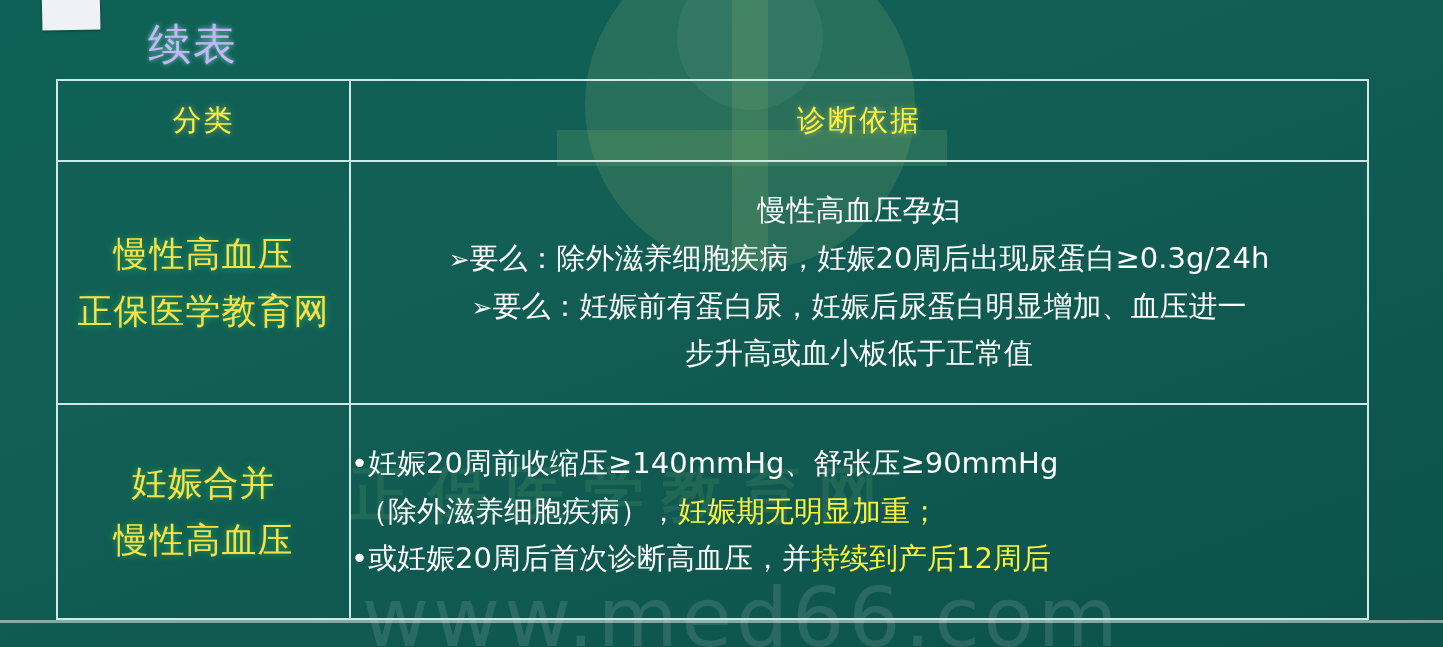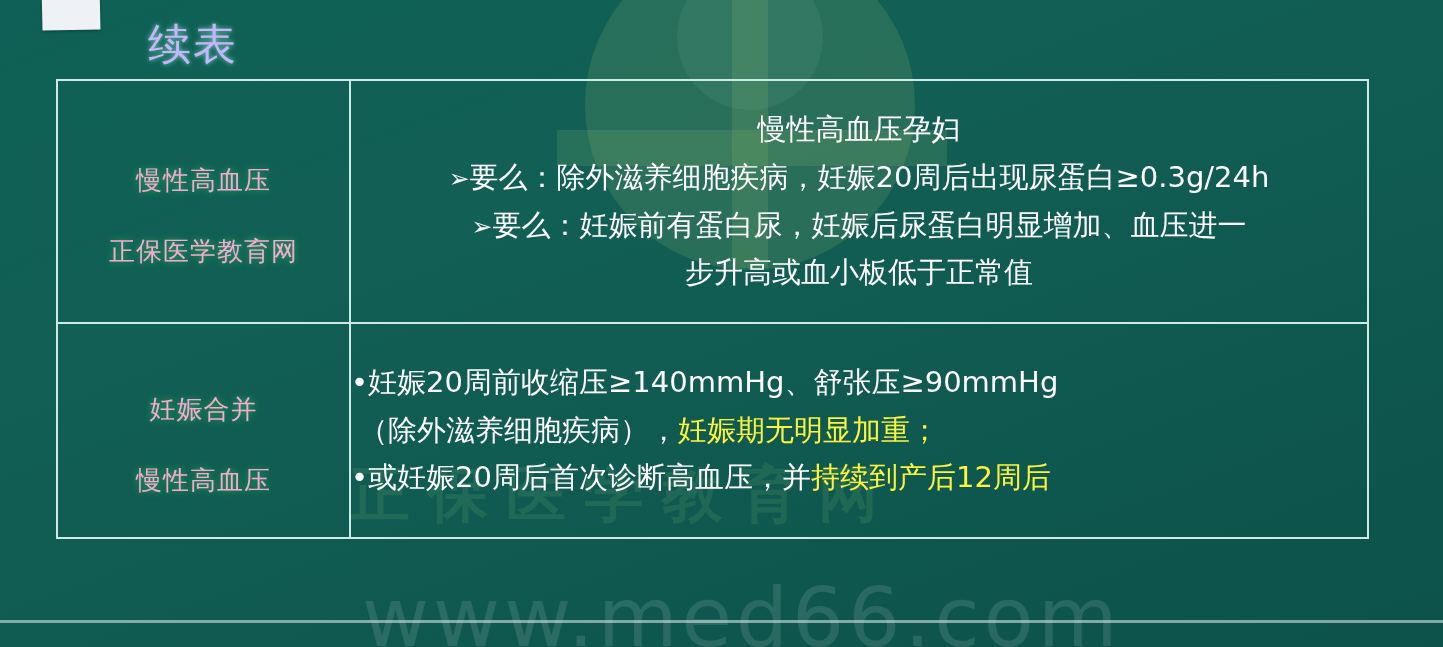--- a/index.html
+++ b/index.html
@@ -126,26 +126,25 @@
   }
   .hdr-text {
     font-size: 29px;
     color: #fbf33c;
     text-shadow: 0 0 6px rgba(255,250,120,0.55);
     letter-spacing: 2px;
   }
 
   .cat-cell { text-align: center; }
   .cat-text {
-    font-size: 26px;
-    color: #f9a8d4;
+    font-size: 35px;
+    color: #fde047;
     line-height: 1.62;
     text-shadow: 0 0 7px rgba(60,255,90,0.5);
     letter-spacing: 1px;
-    margin-top: 28px;
   }
 
   .body-cell {
     padding: 12px 0 12px 8px;
   }
   .row1-body { height: 241px; text-align: center; }
   .row2-body { height: 213px; }
 
   .line {
     font-size: 29px;
@@ -170,20 +169,28 @@
 </div>
 <div class="wm-cn">正保医学教育网</div>
 <div class="wm-url">www.med66.com</div>
 <div class="bottom-rule"></div>
 
 <div class="corner-doc"></div>
 <div class="slide-title">续表</div>
 
 <table class="main-table">
   <tbody>
+    <tr>
+      <td class="col-cat hdr-cell">
+        <span class="hdr-text">分类</span>
+      </td>
+      <td class="hdr-cell">
+        <span class="hdr-text">诊断依据</span>
+      </td>
+    </tr>
 
     <tr>
       <td class="col-cat cat-cell">
         <div class="cat-text">慢性高血压</div>
         <div class="cat-text">正保医学教育网</div>
       </td>
       <td class="body-cell row1-body">
         <div class="line">
           <span>慢性高血压孕妇</span>
         </div>

